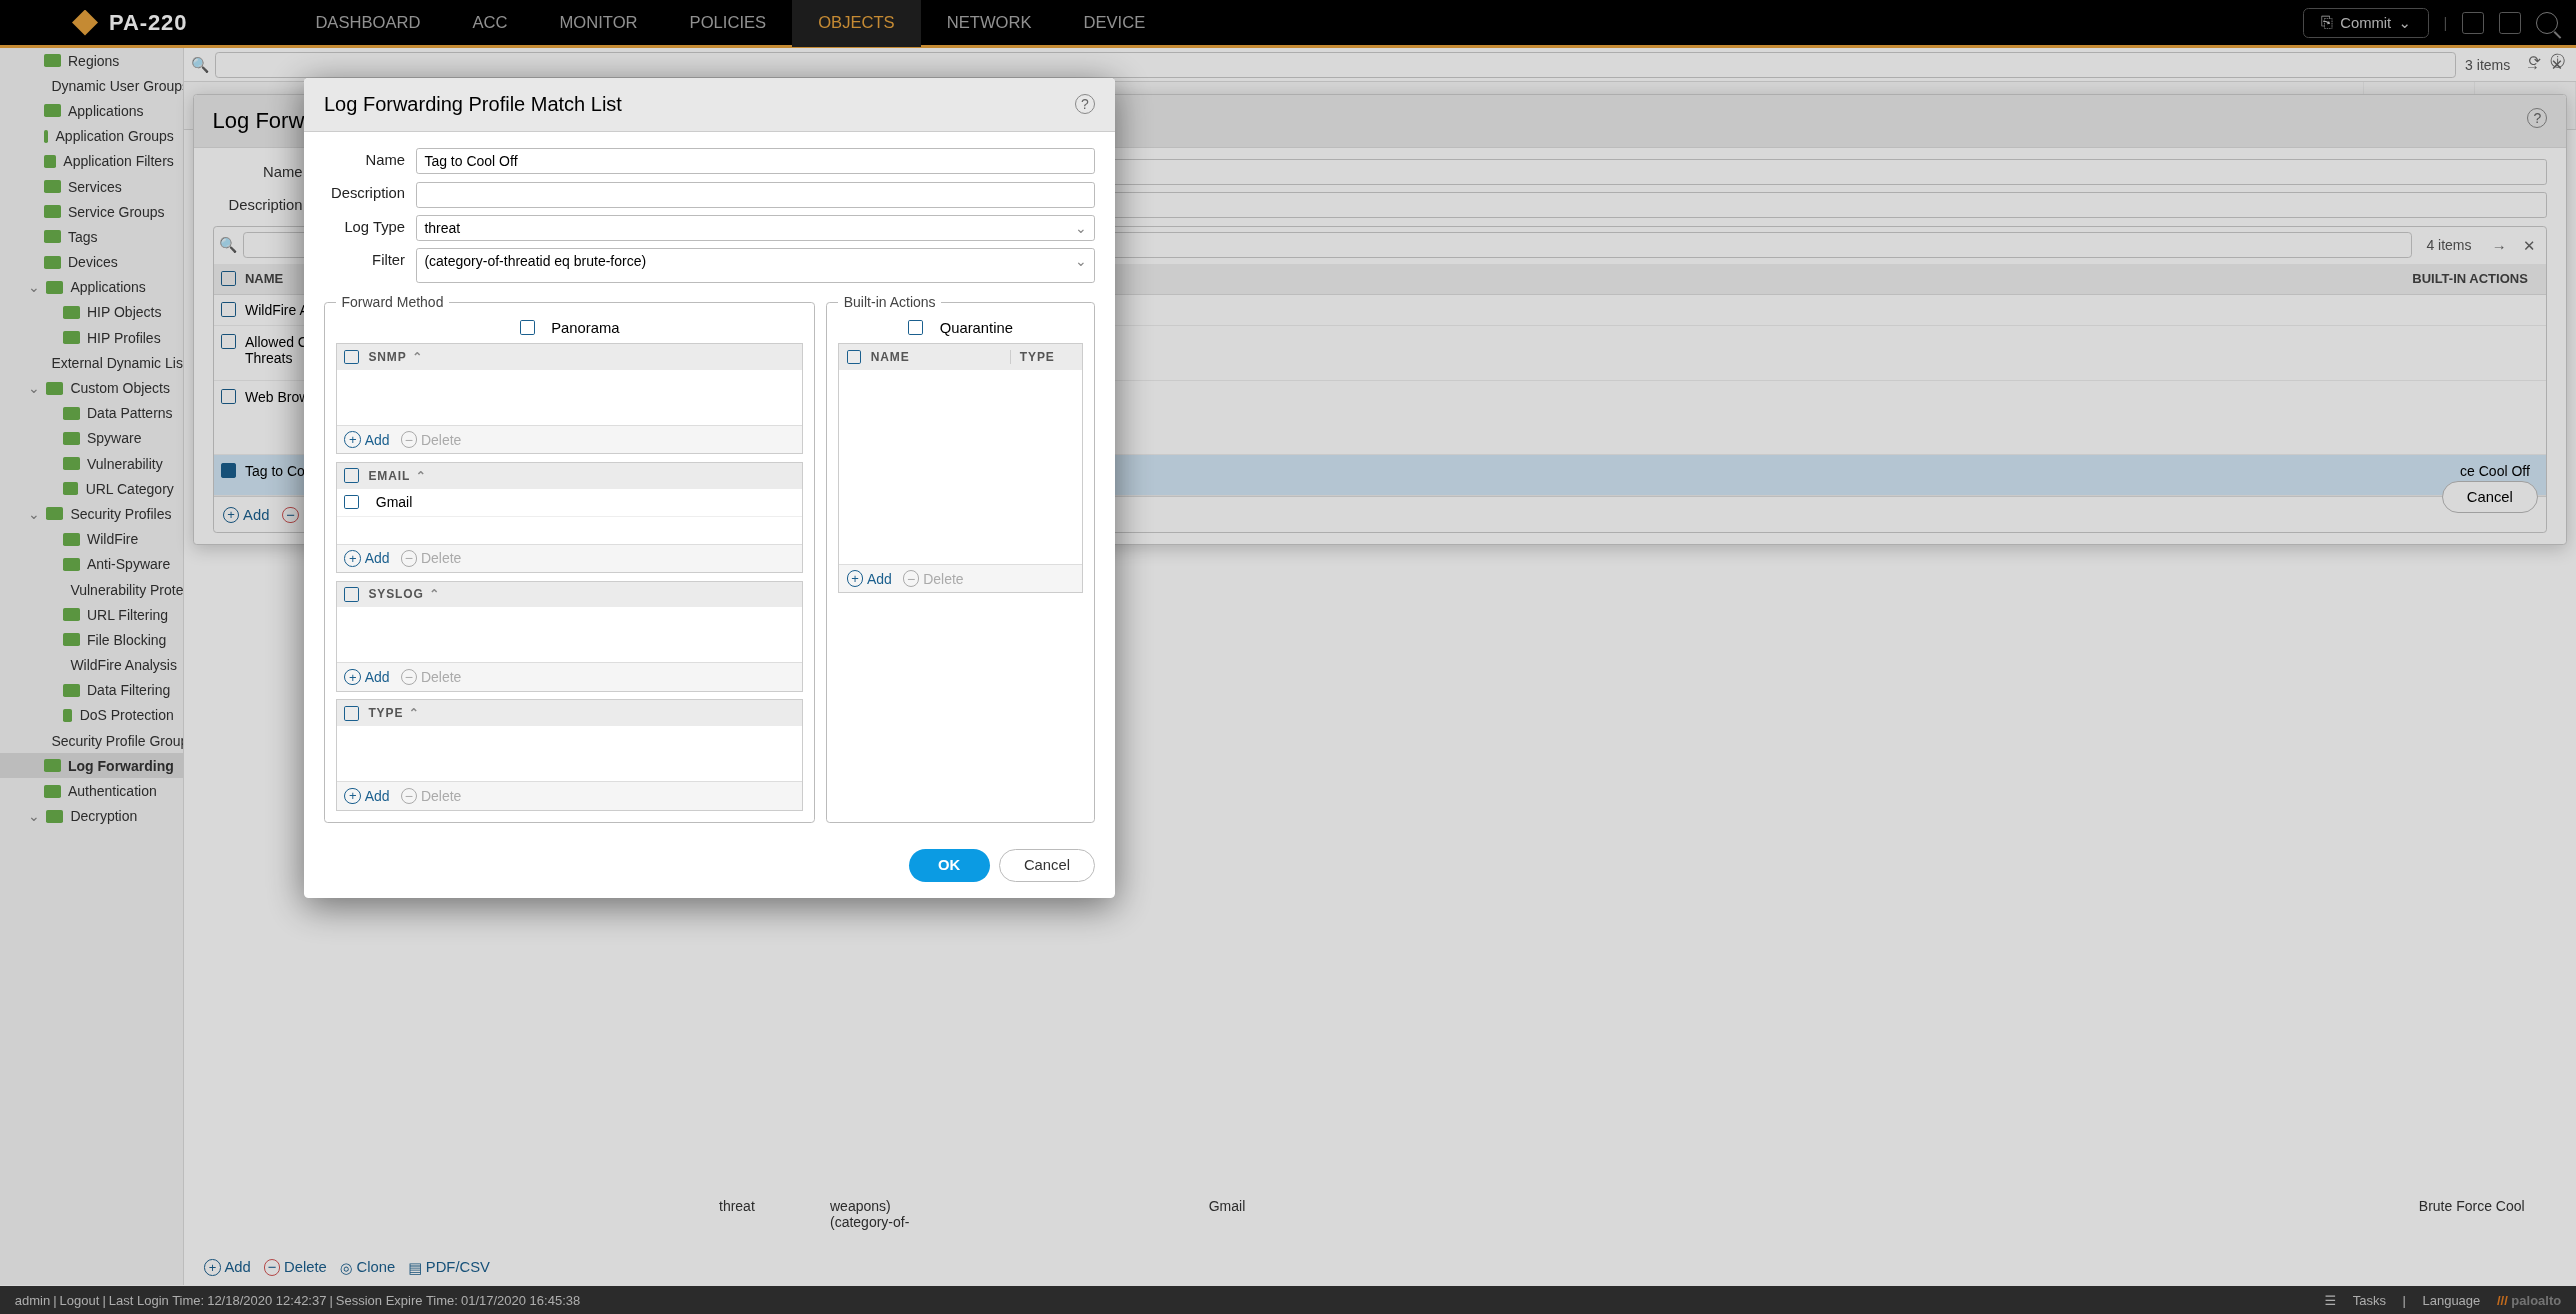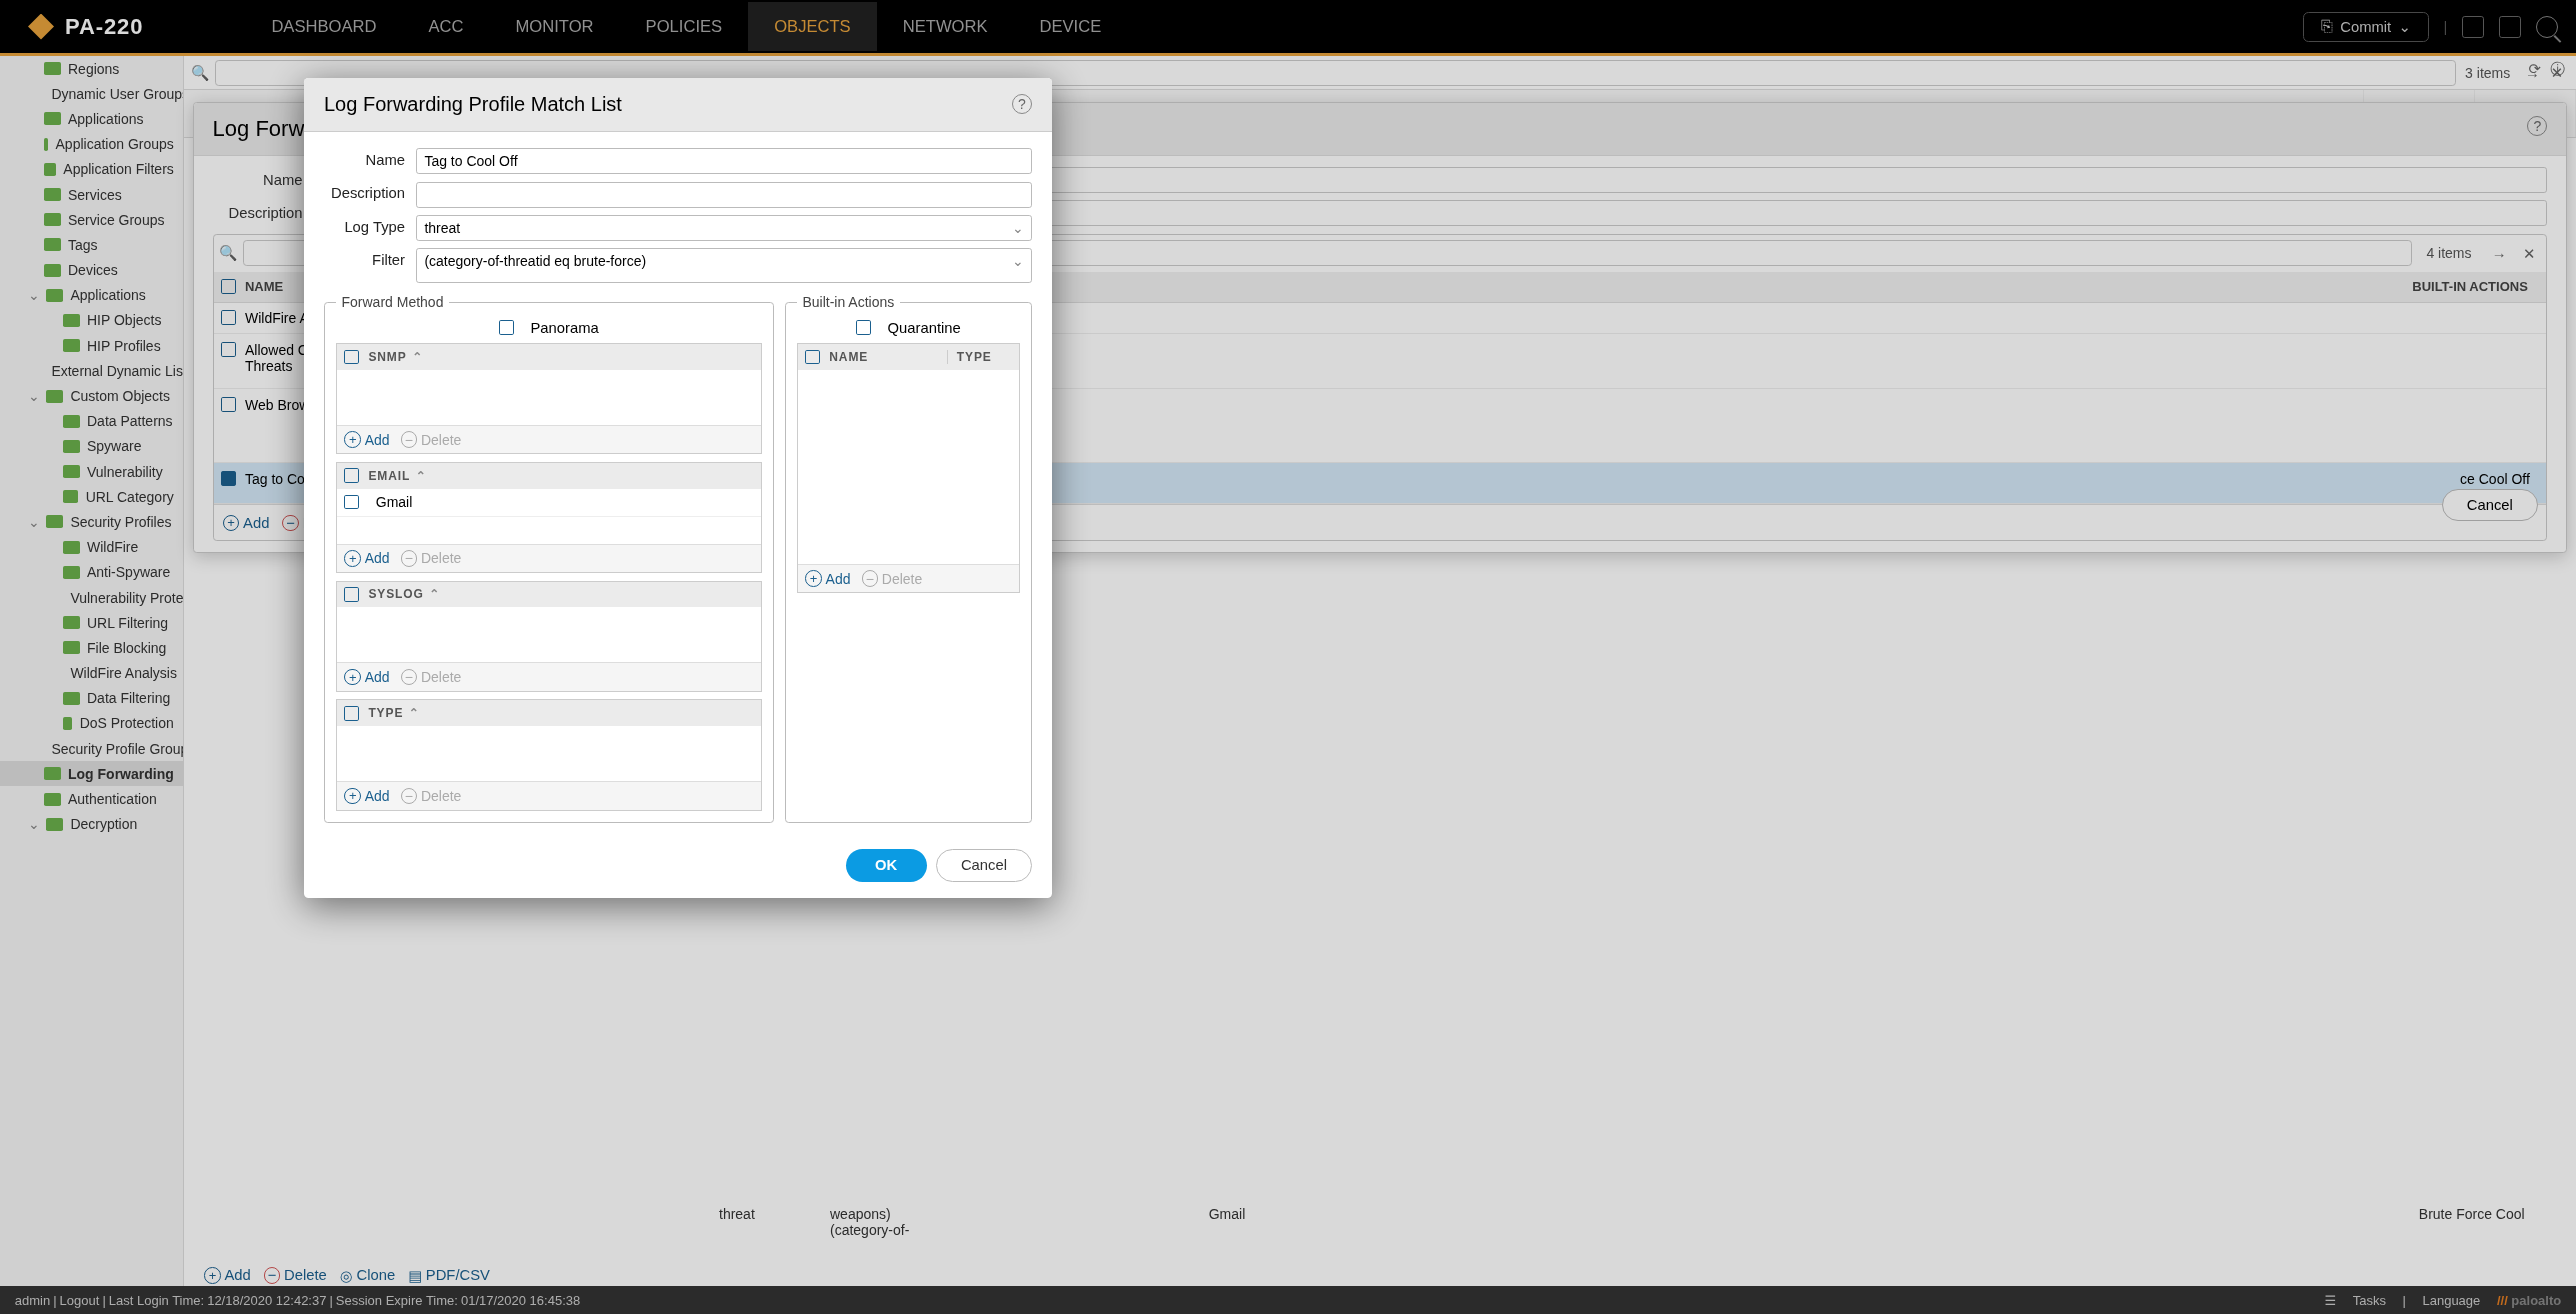--- a/index.html
+++ b/index.html
@@ -1,19 +1,19 @@
 <!DOCTYPE html>
 <html style="font-size:14.8px"><head>
 <meta charset="utf-8">
 <style>
 * { box-sizing: border-box; margin: 0; padding: 0; font-family: Arial, Helvetica, sans-serif; }
 body { background: #fff; width: 2576px; height: 1315px; overflow: hidden; transform-origin: top left; }
 
 
-.topbar { background: #000; height: 56px; display: flex; align-items: center; color: #fff; border-bottom: 3.7px solid #e8a33d; position: relative; }
+.topbar { background: #000; height: 48px; display: flex; align-items: center; color: #fff; border-bottom: 3.7px solid #e8a33d; position: relative; padding-left: 44px; }
 .logo-wrap { display: flex; align-items: center; padding: 0 28px; }
 .logo-icon { width: 26px; height: 26px; background: #e8a33d; clip-path: polygon(50% 0, 100% 50%, 50% 100%, 0 50%); margin-right: 11px; }
 .logo-text { font-weight: bold; font-size: 22px; letter-spacing: 0.9px; }
 .nav-tabs { display: flex; margin-left: 74px; align-items: flex-end; }
 .nav-tab { padding: 14.8px 26px; font-size: 16.6px; color: #aaa; cursor: pointer; font-weight: 500; }
 .nav-tab.active { color: #e8a33d; background: #222; }
 .topbar-right { position: absolute; right: 18.4px; display: flex; align-items: center; gap: 14.8px; }
 .commit-btn { border: 0.9px solid #555; border-radius: 5.5px; padding: 5.5px 16.6px; font-size: 14.8px; color: #ccc; display: flex; align-items: center; gap: 7.4px; }
 .tb-icon { width: 22px; height: 22px; border: 0.9px solid #666; border-radius: 2.8px; }
 
@@ -52,21 +52,21 @@
 
 .action-bar { padding: 9.2px; display: flex; gap: 13px; border-top: 0.9px solid #ddd; font-size: 14.8px; }
 .action-link { color: #1a5f8e; display: flex; align-items: center; gap: 3.7px; cursor: pointer; }
 .action-link.delete { color: #aaa; }
 .plus-circle { width: 16.6px; height: 16.6px; border: 1.8px solid #1a5f8e; border-radius: 50%; display: inline-flex; align-items: center; justify-content: center; font-size: 13px; }
 .minus-circle { width: 16.6px; height: 16.6px; border: 1.8px solid #d35454; border-radius: 50%; display: inline-flex; align-items: center; justify-content: center; }
 .minus-circle.gray { border-color: #aaa; }
 
 
 .modal-overlay { position: absolute; inset: 0; background: rgba(0,0,0,0.15); display: flex; align-items: flex-start; justify-content: center; z-index: 100; }
-.modal { position: absolute; top: 78px; left: 304px; width: 748px; background: #fff; border-radius: 4.6px; box-shadow: 0 7.4px 37px rgba(0,0,0,0.5); }
+.modal { position: absolute; top: 78px; left: 304px; width: 811px; background: #fff; border-radius: 4.6px; box-shadow: 0 7.4px 37px rgba(0,0,0,0.5); }
 .modal-header { background: #e8e8e8; padding: 14.8px 20px; font-size: 20px; border-radius: 4.6px 4.6px 0 0; border-bottom: 0.9px solid #ccc; display: flex; justify-content: space-between; align-items: center; }
 .help-icon { width: 20px; height: 20px; border: 1.8px solid #888; border-radius: 50%; display: flex; align-items: center; justify-content: center; font-size: 14px; color: #666; }
 .modal-body { padding: 16.6px 20px 13px; }
 .m-row { display: flex; align-items: flex-start; margin-bottom: 7.4px; }
 .m-label { width: 92px; text-align: right; padding-right: 11px; padding-top: 3.7px; font-size: 14.8px; color: #222; }
 .m-input { flex: 1; height: 26px; border: 0.9px solid #bbb; border-radius: 2.8px; padding: 0 7.4px; font-size: 14px; }
 .m-select { flex: 1; height: 26px; border: 0.9px solid #bbb; border-radius: 2.8px; padding: 0 7.4px; font-size: 14px; display: flex; align-items: center; justify-content: space-between; }
 .m-textarea { flex: 1; min-height: 35px; border: 0.9px solid #bbb; border-radius: 2.8px; padding: 3.7px 7.4px; font-size: 14px; display: flex; align-items: flex-start; justify-content: space-between; }
 
 fieldset { border: 0.9px solid #bbb; border-radius: 3.7px; padding: 9.2px 11px 11px; margin-top: 3.7px; }

